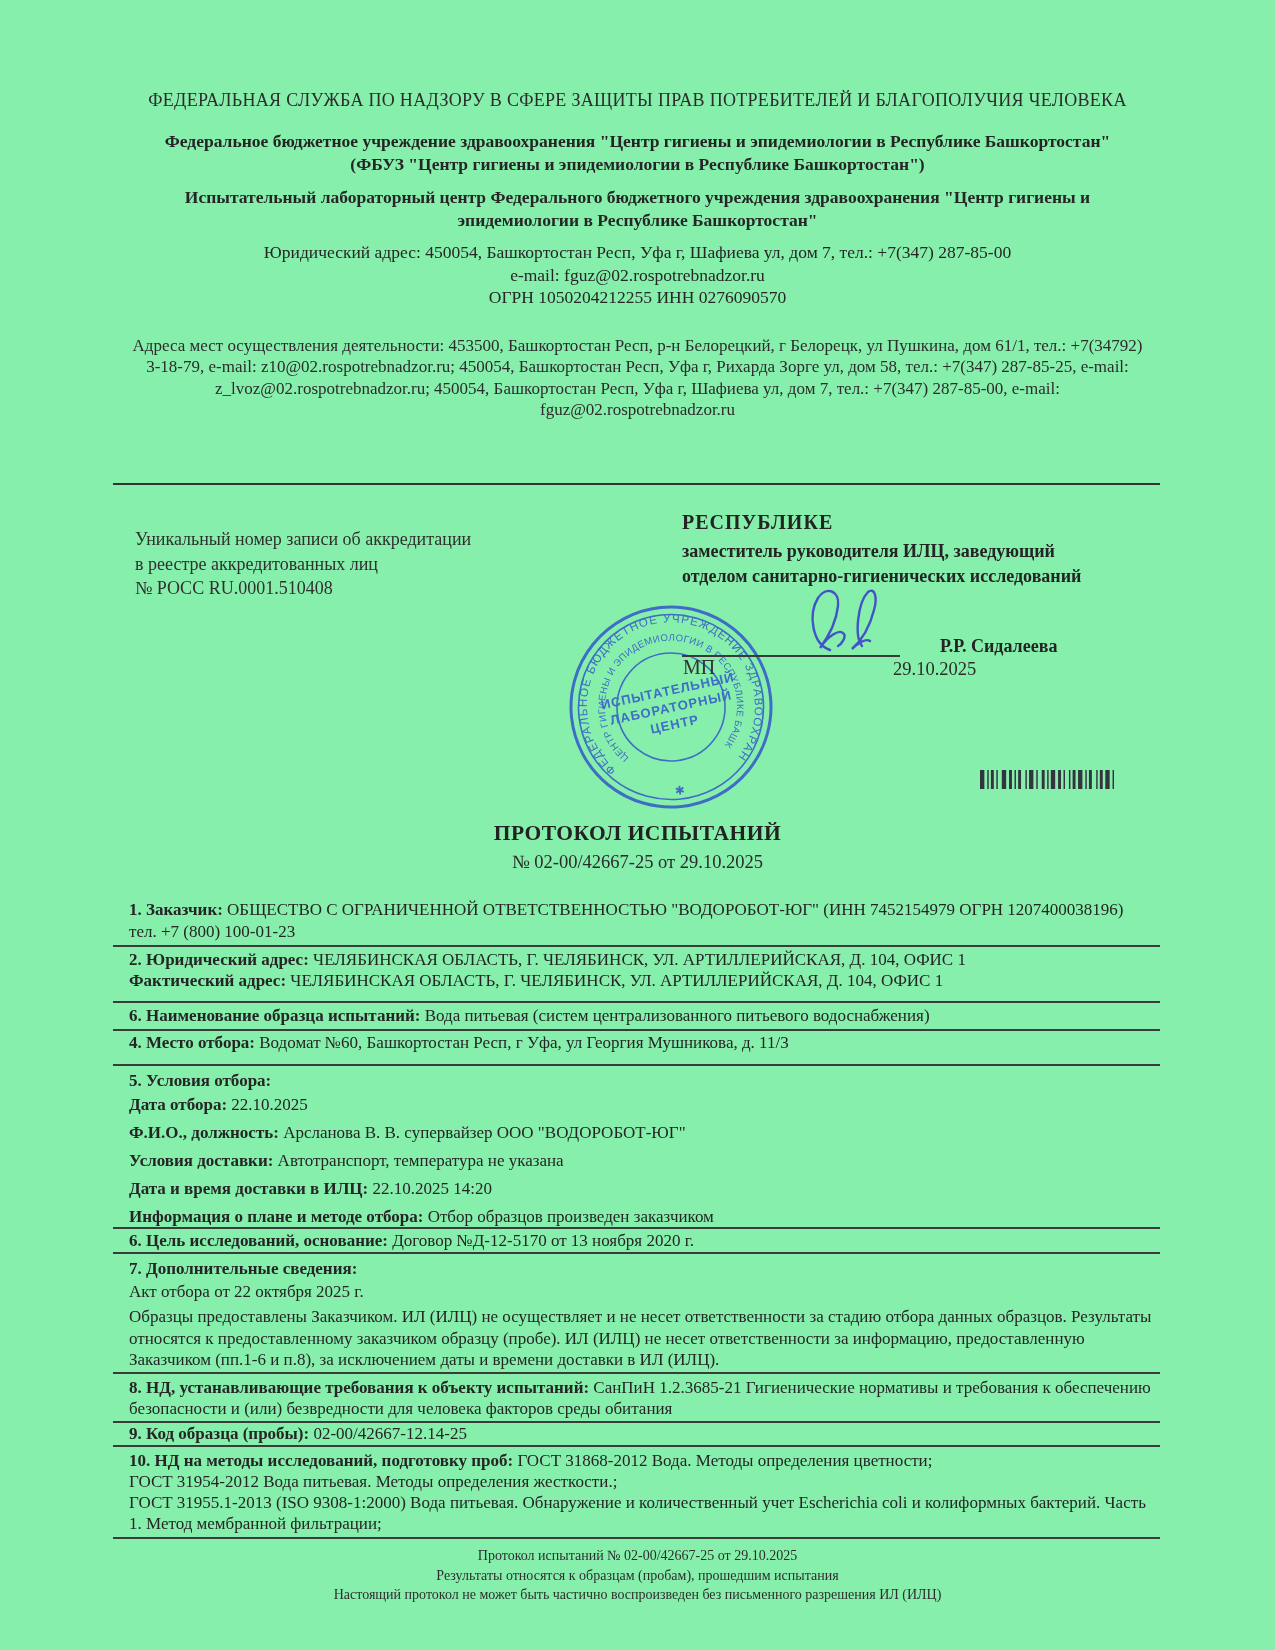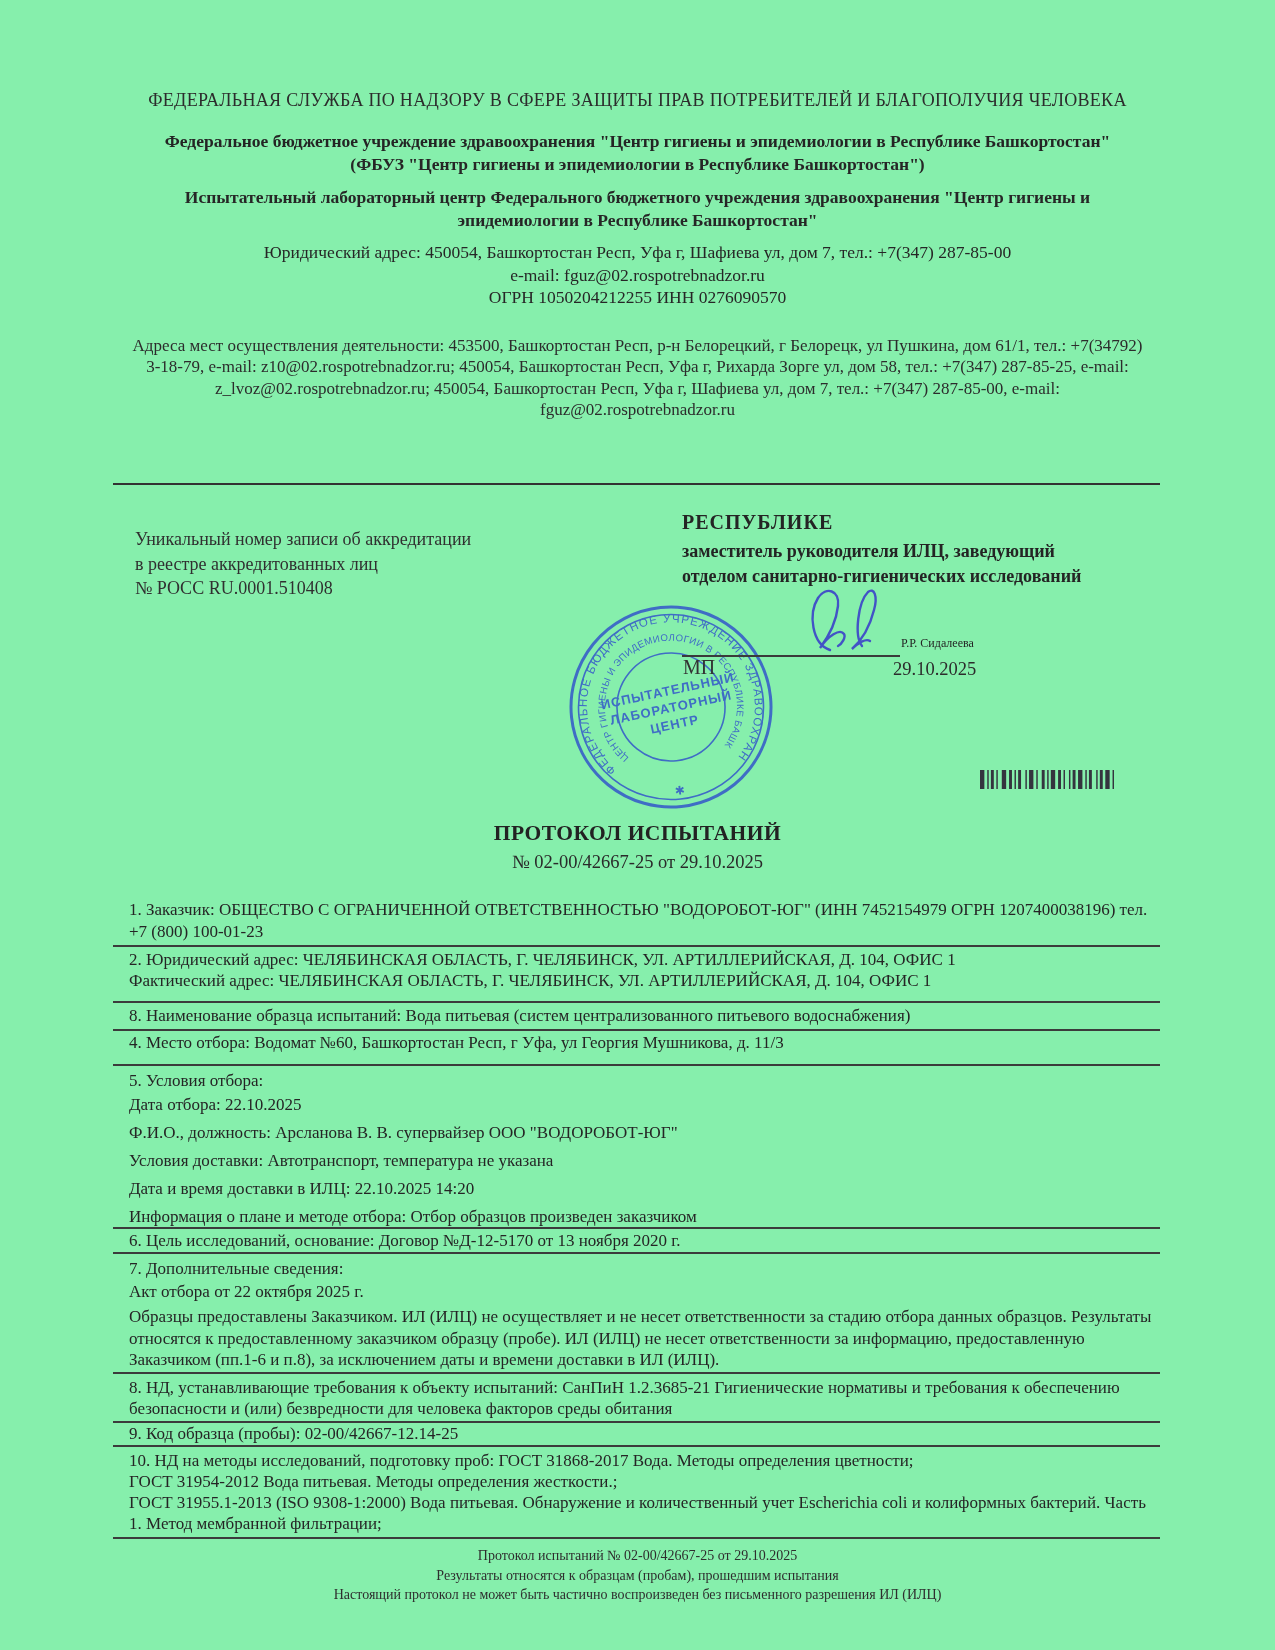--- a/index.html
+++ b/index.html
@@ -20,31 +20,31 @@
   .hr-main{position:absolute;top:483px;left:113px;width:1047px;border-top:2.5px solid #323232;}
   
   .accred{position:absolute;left:135px;top:527px;width:400px;font-size:18px;line-height:24.5px;color:#303030;}
   .approve{position:absolute;left:682px;top:510px;width:440px;color:#242424;}
   .approve-word{font-weight:bold;font-size:20px;letter-spacing:1px;line-height:24px;}
   .approve-pos{font-weight:bold;font-size:18px;line-height:25px;margin-top:5px;}
   .stamp{position:absolute;left:564px;top:600px;width:214px;height:214px;opacity:.92;}
   .signature{position:absolute;left:800px;top:586px;width:100px;height:70px;}
   .sign-line{position:absolute;left:682px;top:655px;width:218px;border-top:2px solid #3a3a3a;}
   .mp{position:absolute;left:683px;top:656px;font-size:20px;color:#333;}
-  .signer{position:absolute;left:901px;top:636px;font-weight:normal;font-size:12px;color:#242424;}
+  .signer{position:absolute;left:940px;top:636px;font-weight:bold;font-size:18px;color:#242424;}
   .sign-date{position:absolute;left:893px;top:659px;font-size:18.5px;color:#2c2c2c;}
   .barcode{position:absolute;left:980px;top:770px;width:138px;height:19px;}
   
   .doc-title{position:absolute;top:821px;left:0;width:100%;text-align:center;}
   .doc-title .t1{font-weight:bold;font-size:21.5px;letter-spacing:.5px;line-height:25px;color:#222;}
   .doc-title .t2{font-size:18.5px;line-height:23px;margin-top:5px;color:#2a2a2a;}
   
   .sections{position:absolute;top:891px;left:113px;width:1047px;font-size:17px;color:#252525;}
   .row{border-bottom:2px solid #3b3b3b;padding:0 8px 0 16px;}
-  .lbl{font-weight:normal;}
+  .lbl{font-weight:bold;}
   .r1{padding-top:8px;padding-bottom:2px;line-height:22px;}
   .r2{padding-top:2px;padding-bottom:10px;line-height:21px;}
   .r3{padding-top:3px;padding-bottom:3px;line-height:20px;}
   .r4{padding-top:2px;padding-bottom:11px;line-height:20px;}
   .r5{padding-top:4px;padding-bottom:0;line-height:21px;}
   .r5 .subrow{margin-top:7px;}
   .r5 .subrow.first{margin-top:3px;}
   .r6{padding-top:2px;padding-bottom:2px;line-height:19px;}
   .r7{padding-top:4px;padding-bottom:1px;line-height:21px;}
   .r7 .line1{margin-top:2px;}
@@ -176,21 +176,21 @@
         <span class="lbl">2. Юридический адрес:</span>
         <span class="val">ЧЕЛЯБИНСКАЯ ОБЛАСТЬ, Г. ЧЕЛЯБИНСК, УЛ. АРТИЛЛЕРИЙСКАЯ, Д. 104, ОФИС 1</span>
       </div>
       <div>
         <span class="lbl">Фактический адрес:</span>
         <span class="val">ЧЕЛЯБИНСКАЯ ОБЛАСТЬ, Г. ЧЕЛЯБИНСК, УЛ. АРТИЛЛЕРИЙСКАЯ, Д. 104, ОФИС 1</span>
       </div>
     </div>
 
     <div class="row r3">
-      <span class="lbl">8. Наименование образца испытаний:</span>
+      <span class="lbl">6. Наименование образца испытаний:</span>
       <span class="val">Вода питьевая (систем централизованного питьевого водоснабжения)</span>
     </div>
 
     <div class="row r4">
       <span class="lbl">4. Место отбора:</span>
       <span class="val">Водомат №60, Башкортостан Респ, г Уфа, ул Георгия Мушникова, д. 11/3</span>
     </div>
 
     <div class="row r5">
       <div class="lbl">5. Условия отбора:</div>
@@ -233,21 +233,21 @@
     </div>
 
     <div class="row r9">
       <span class="lbl">9. Код образца (пробы):</span>
       <span class="val">02-00/42667-12.14-25</span>
     </div>
 
     <div class="row r10">
       <div>
         <span class="lbl">10. НД на методы исследований, подготовку проб:</span>
-        <span class="val">ГОСТ 31868-2017 Вода. Методы определения цветности;</span>
+        <span class="val">ГОСТ 31868-2012 Вода. Методы определения цветности;</span>
       </div>
       <div>ГОСТ 31954-2012 Вода питьевая. Методы определения жесткости.;</div>
       <div>ГОСТ 31955.1-2013 (ISO 9308-1:2000) Вода питьевая. Обнаружение и количественный учет Escherichia coli и колиформных бактерий. Часть 1. Метод мембранной фильтрации;</div>
     </div>
 
   </div>
 
   <div class="doc-footer">
     <div>Протокол испытаний № 02-00/42667-25 от 29.10.2025</div>
     <div>Результаты относятся к образцам (пробам), прошедшим испытания</div>

